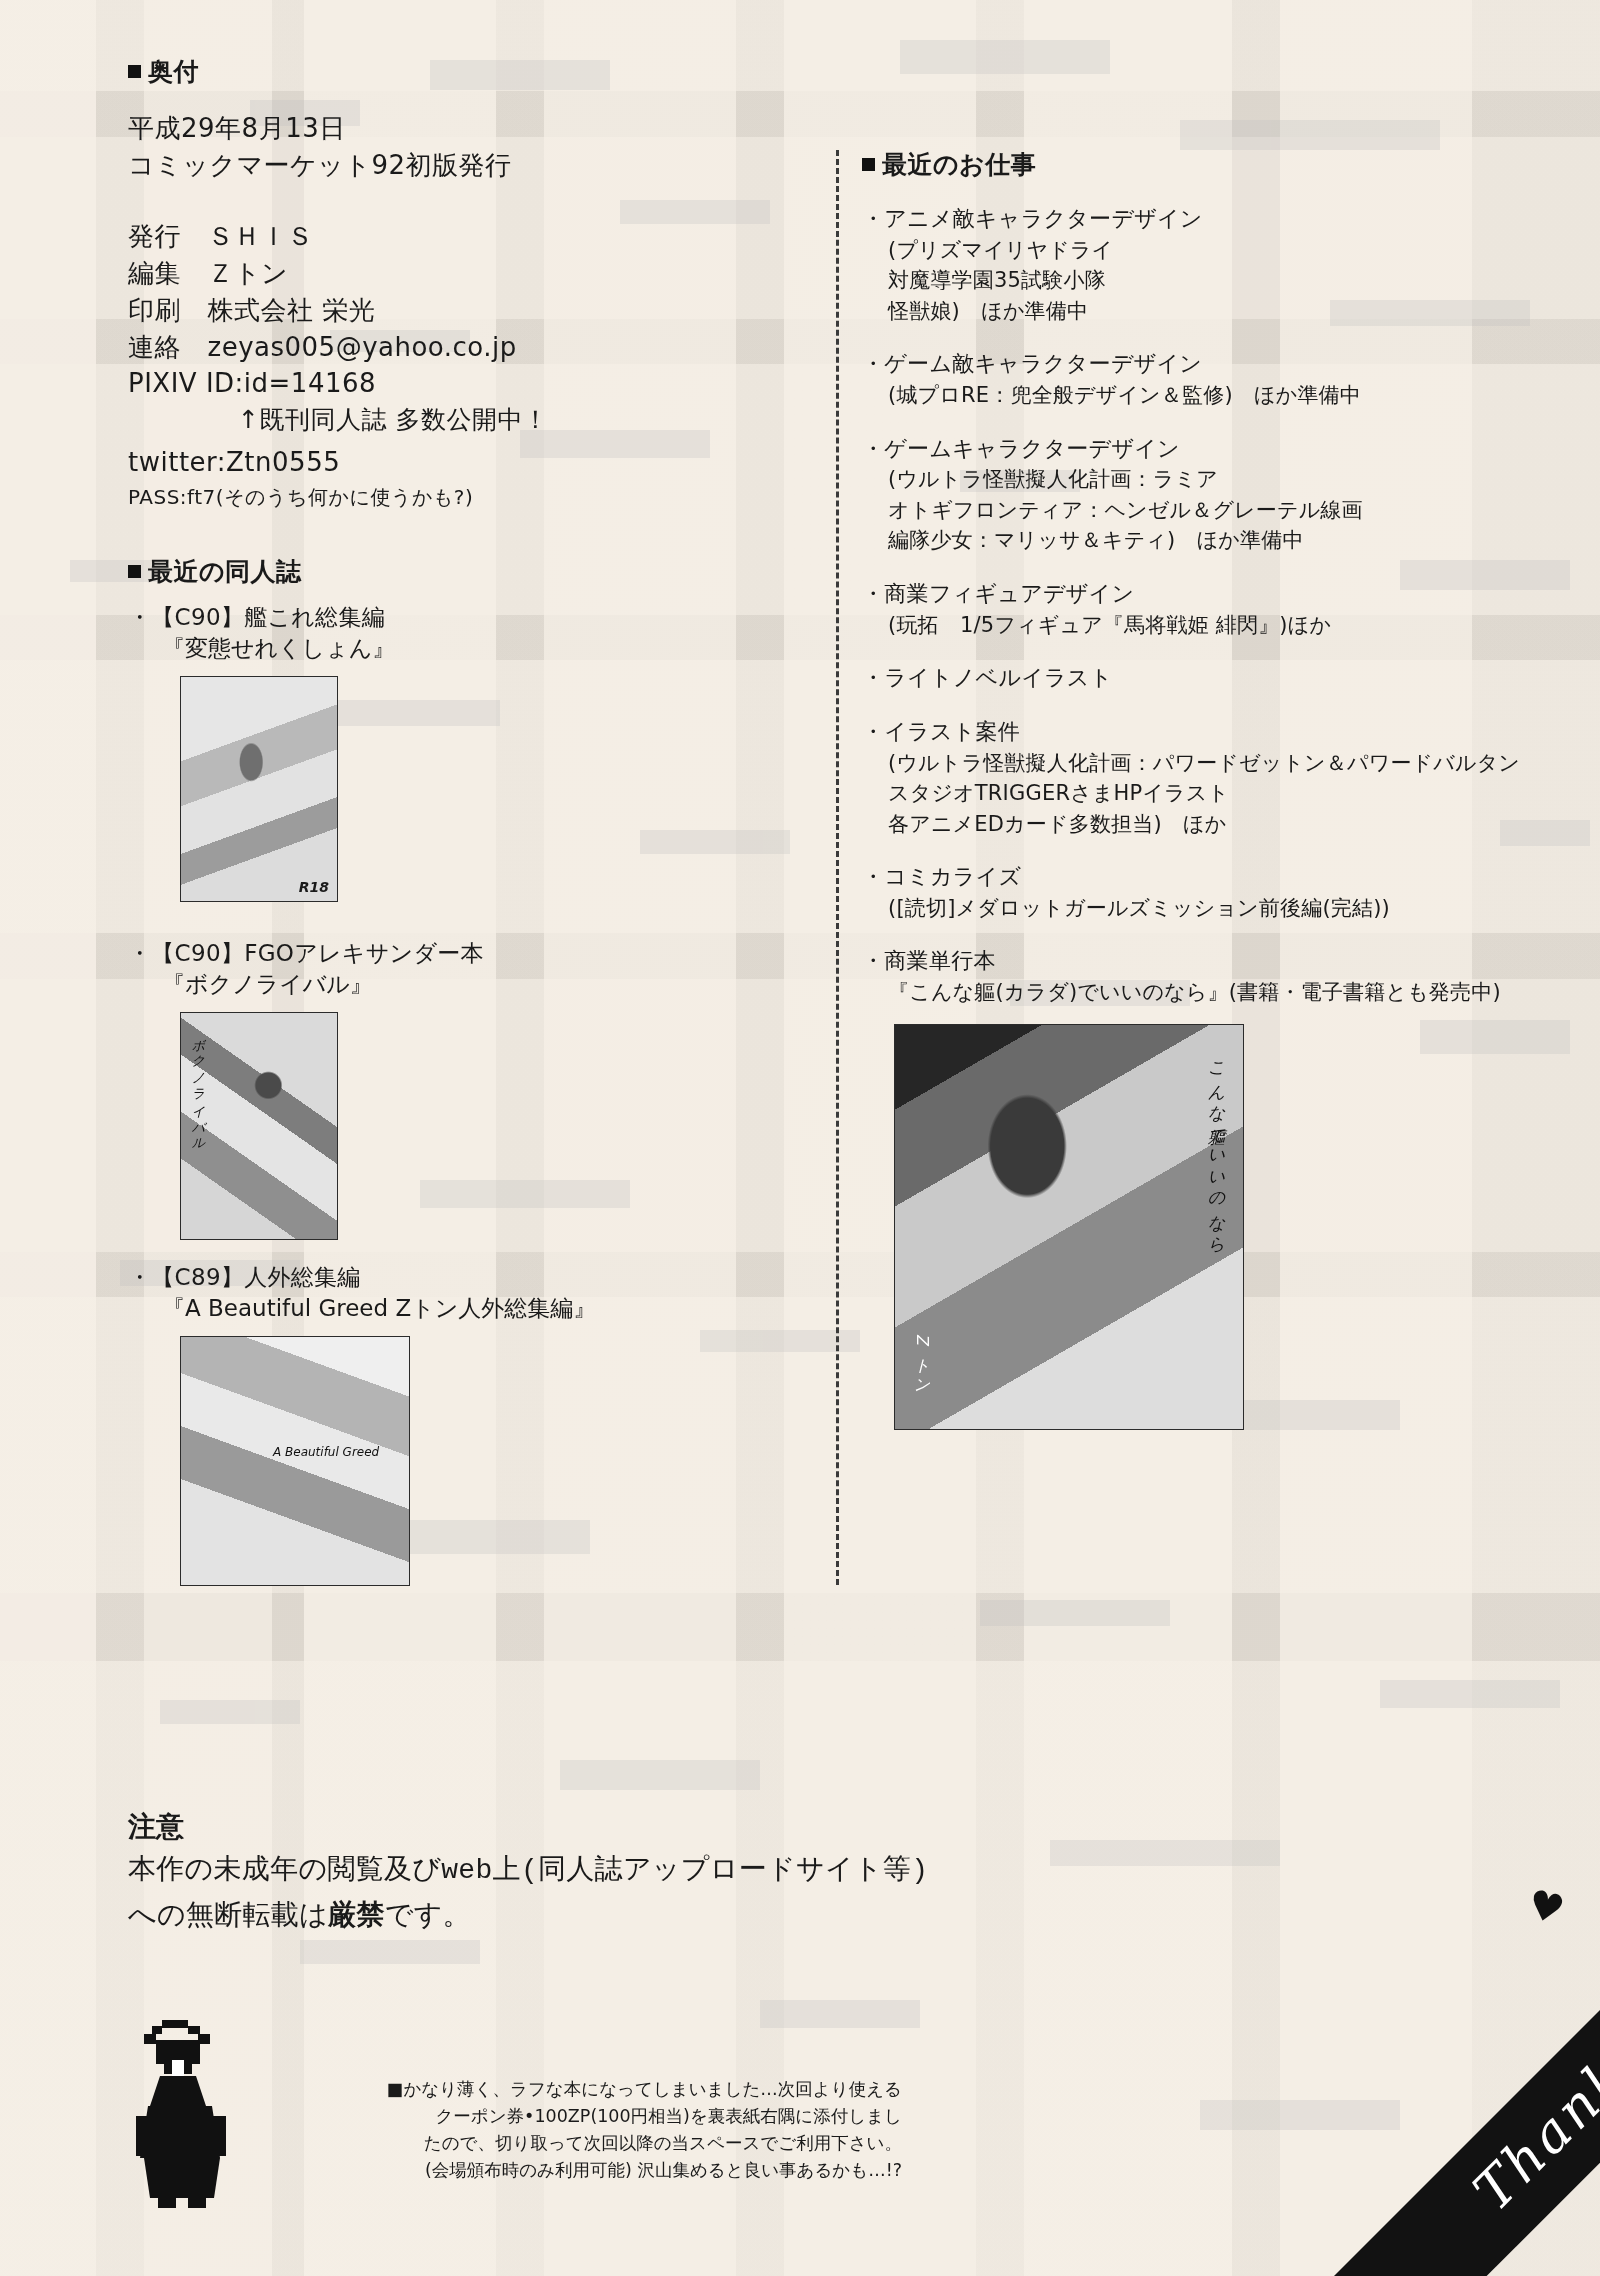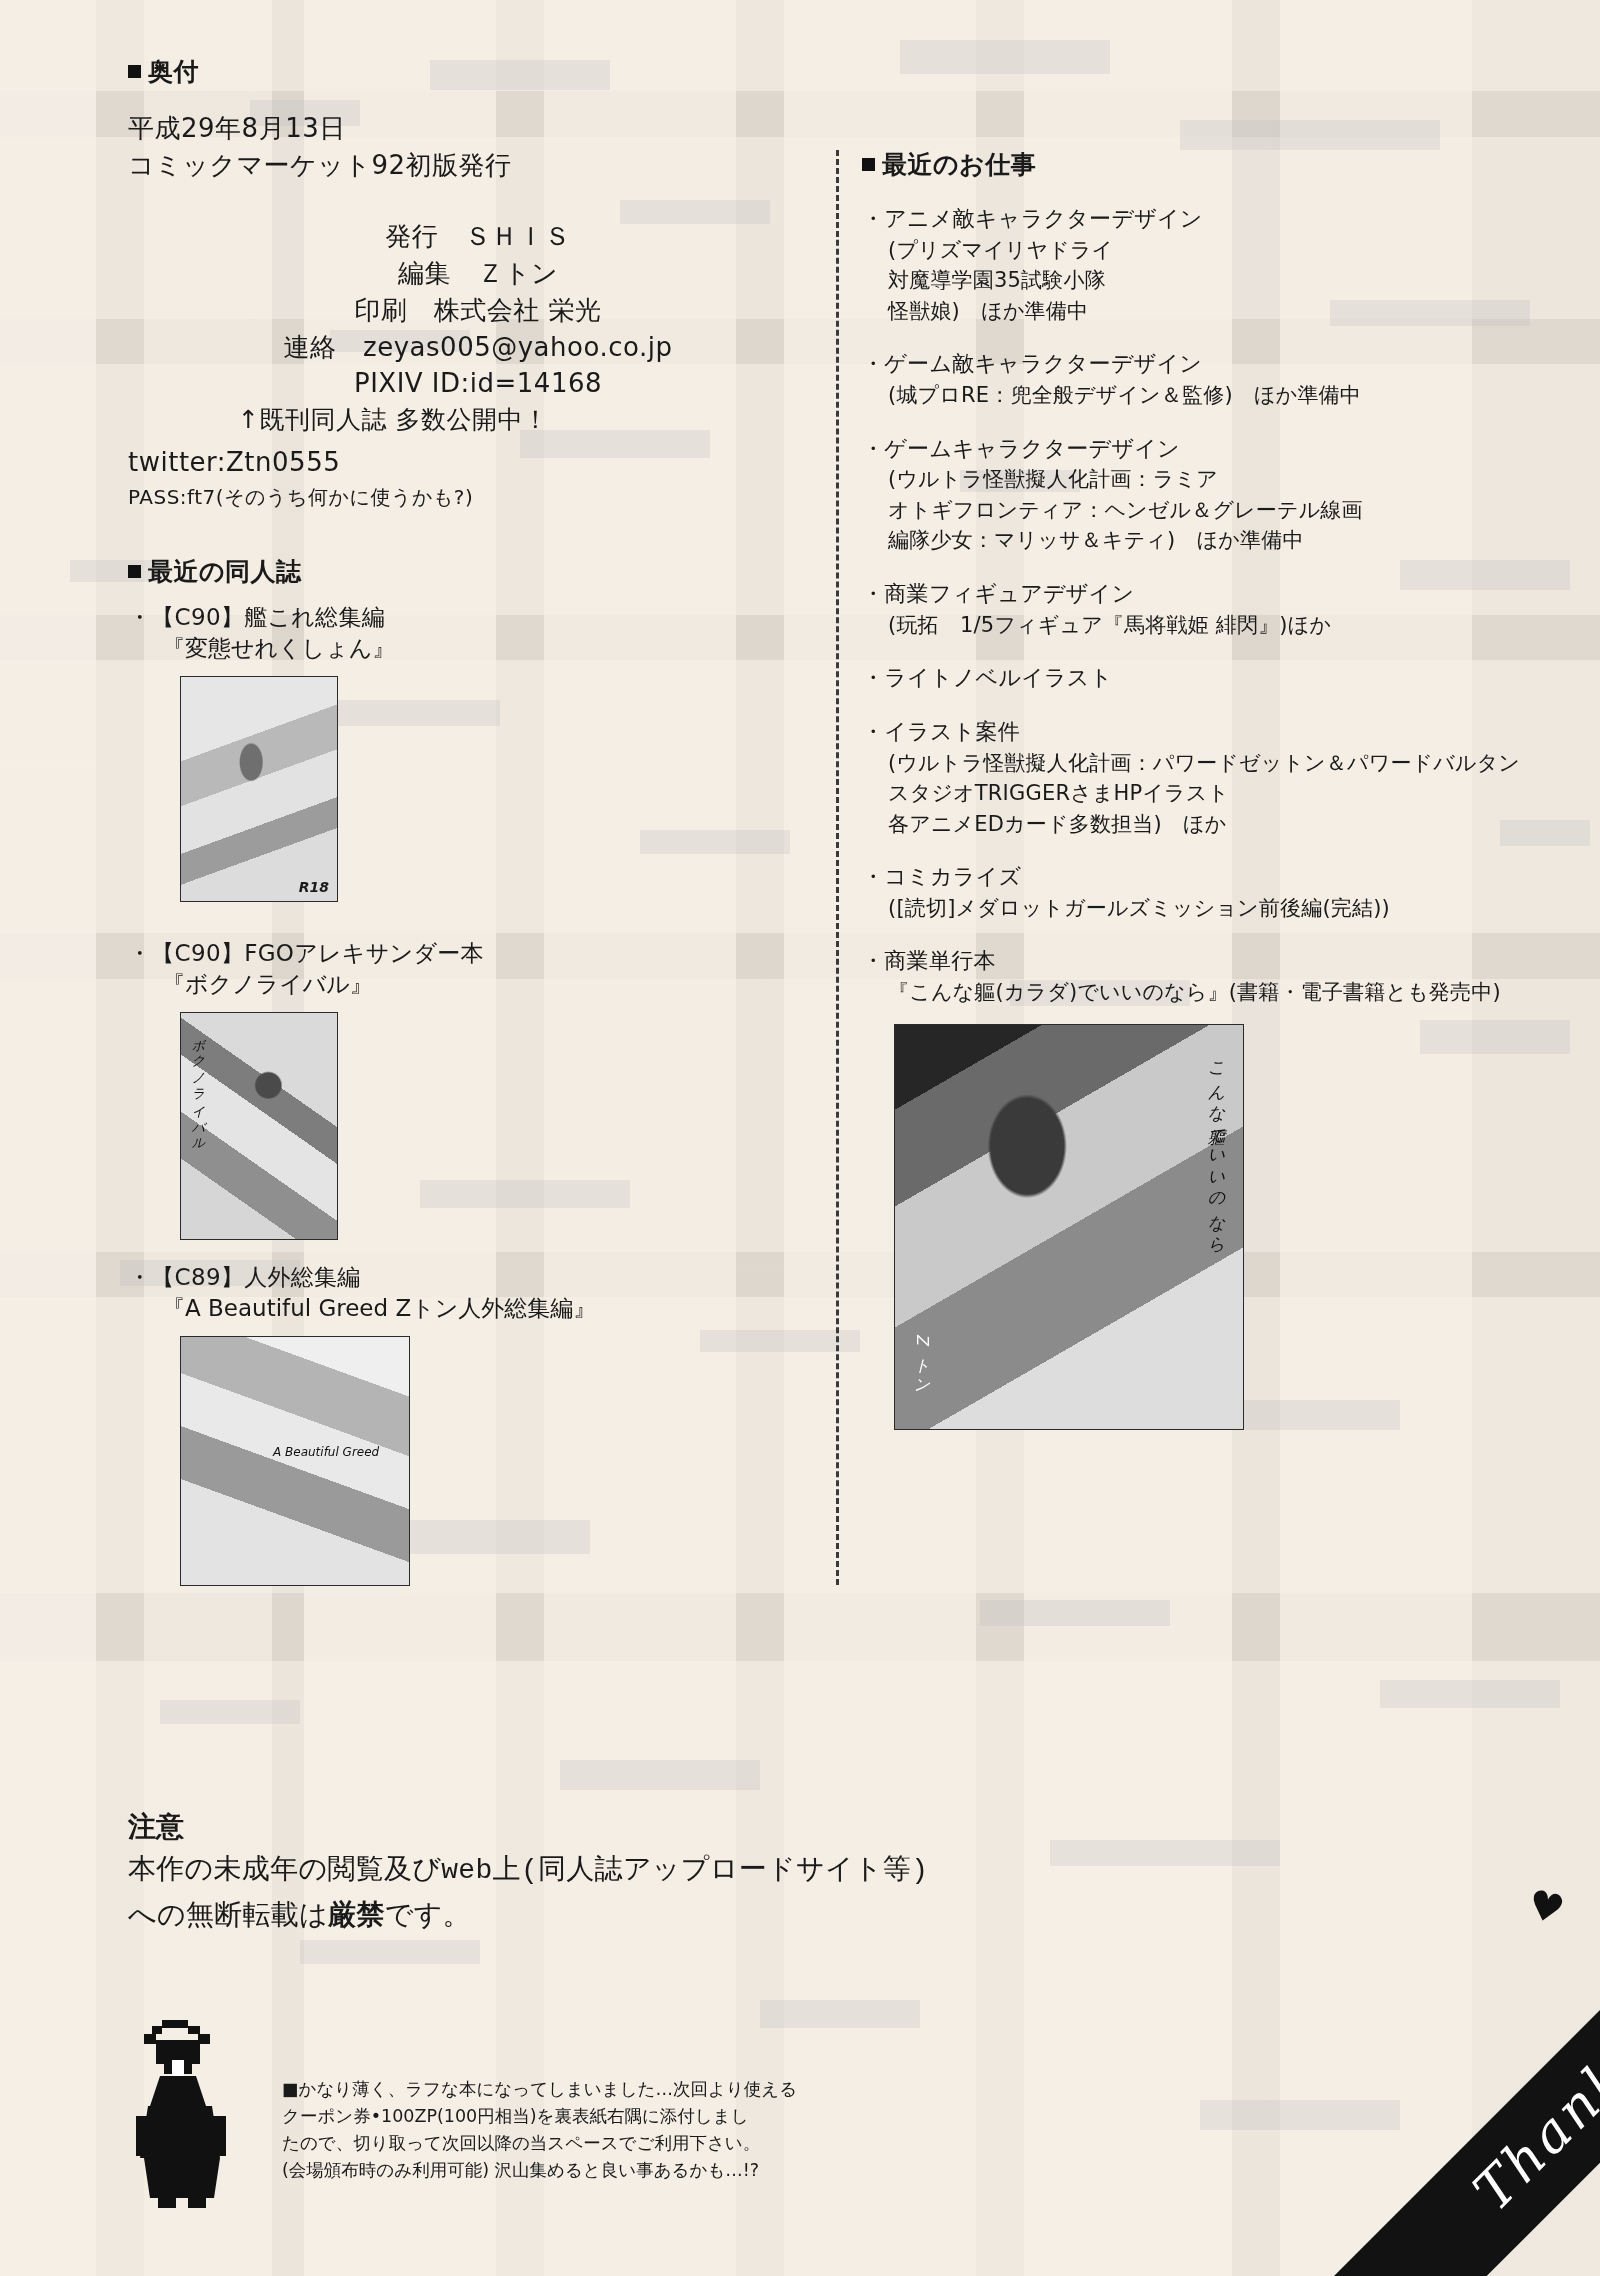--- a/index.html
+++ b/index.html
@@ -73,21 +73,21 @@
     line-height: 1.42;
     margin-top: 22px;
     letter-spacing: .5px;
   }
   .colophon {
     margin-top: 34px;
     font-size: 26px;
     line-height: 1.42;
     letter-spacing: .5px;
   }
-  .colophon .row { white-space: pre; text-align: center; }
+  .colophon .row { white-space: pre; }
   .indent-note {
     margin-left: 110px;
     font-size: 25px;
   }
   .pass {
     font-size: 20px;
     margin-top: 2px;
   }
   .twitter { font-size: 26px; margin-top: 6px; }
 
@@ -172,20 +172,21 @@
     width: 120px;
     height: 190px;
   }
   #bottom-note {
     position: absolute;
     left: 282px;
     top: 2076px;
     width: 620px;
     font-size: 17.5px;
     line-height: 1.55;
+    text-align: right;
   }
   #page-num {
     position: absolute;
     right: 66px;
     bottom: 38px;
     font-size: 25px;
   }
 
   
   #ribbon {

